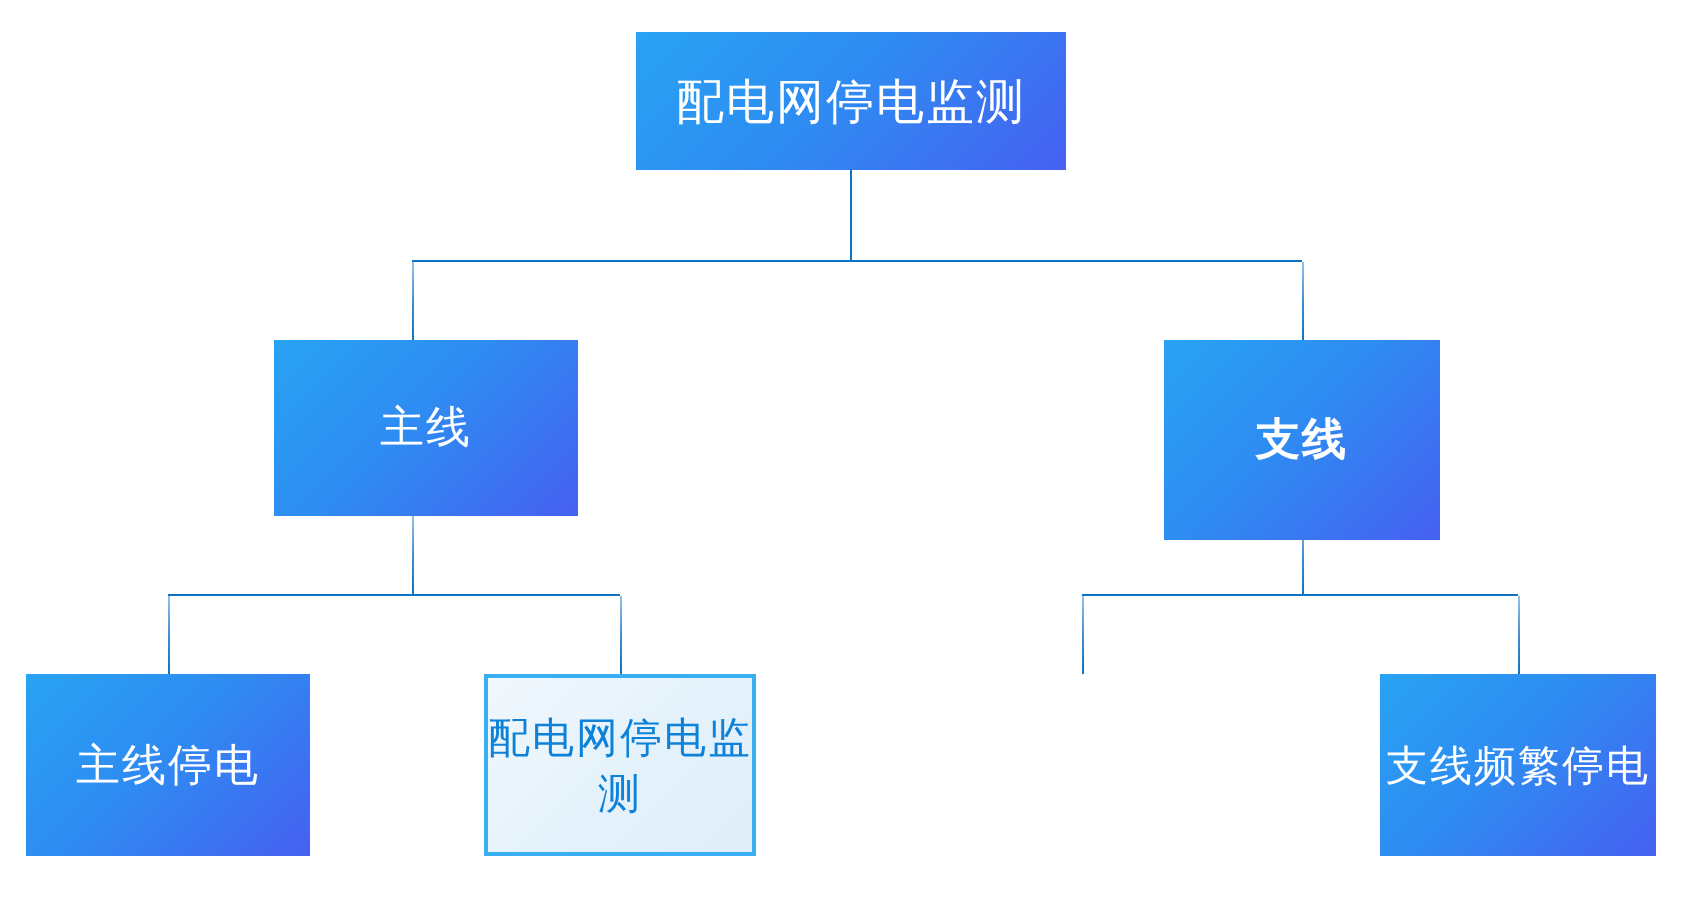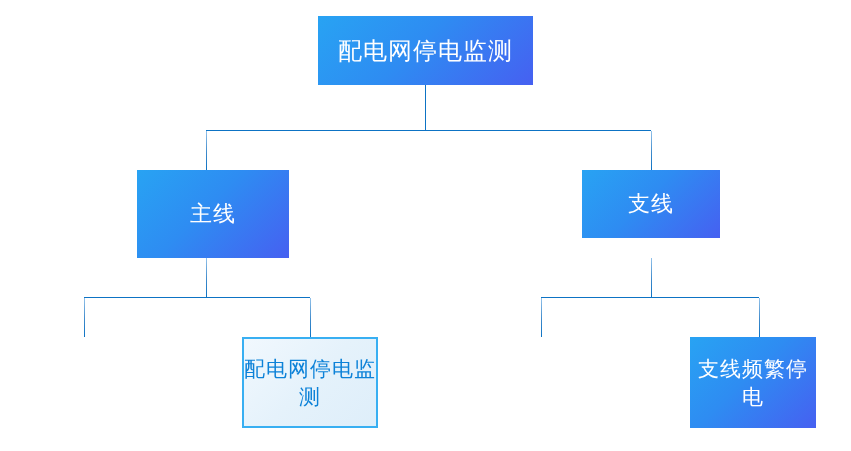--- a/index.html
+++ b/index.html
@@ -30,25 +30,25 @@
     border: none;
   }
   .node.outline {
     background: linear-gradient(135deg, #F1F8FE 0%, #E5F2FB 50%, #DEEEFA 100%);
     border: 2px solid #38AFF2;
     color: #0D82D8;
   }
 
   .node-root   { left: 318px; top: 16px;  width: 215px; height: 69px; font-size: 24px; }
   .node-main   { left: 137px; top: 170px; width: 152px; height: 88px; font-size: 22px; }
-  .node-branch { left: 582px; top: 170px; width: 138px; height: 68px; font-size: 22px; }
+  .node-branch { left: 582px; top: 170px; width: 138px; height: 100px; font-size: 22px; font-weight: bold; }
   .node-leaf1  { left: 13px;  top: 337px; width: 142px; height: 91px; font-size: 22px; }
   .node-leaf2  { left: 242px; top: 337px; width: 136px; height: 91px; font-size: 21px; }
   .node-leaf3  { left: 473px; top: 337px; width: 137px; height: 91px; font-size: 22px; }
-  .node-leaf4  { left: 690px; top: 337px; width: 126px; height: 91px; font-size: 21px; }
+  .node-leaf4  { left: 690px; top: 337px; width: 138px; height: 91px; font-size: 21px; }
 
   
   .conn { position: absolute; background: #0D73C4; }
   .conn.h { height: 1px; }
   .conn.v { width: 1px; }
   .conn.v.drop { background: linear-gradient(180deg, #93C2EA 0%, #3E8ACB 55%, #0D73C4 100%); }
 
   .c-root-v      { left: 425px; top: 85px;  height: 45px; }
   .c-l1-h        { left: 206px; top: 130px; width: 445px; }
   .c-l1-main-v   { left: 206px; top: 131px; height: 39px; }
@@ -83,19 +83,20 @@
   <div class="conn h c-l2r-h"></div>
   <div class="conn v drop c-leaf3-v"></div>
   <div class="conn v drop c-leaf4-v"></div>
 
   <div class="node solid node-root">配电网停电监测</div>
 
   <div class="node solid node-main">主线</div>
 
   <div class="node solid node-branch">支线</div>
 
+  <div class="node solid node-leaf1">主线停电</div>
 
   <div class="node outline node-leaf2">配电网停电监测</div>
 
 
   <div class="node solid node-leaf4">支线频繁停电</div>
 
 </div>
 
 </body></html>

